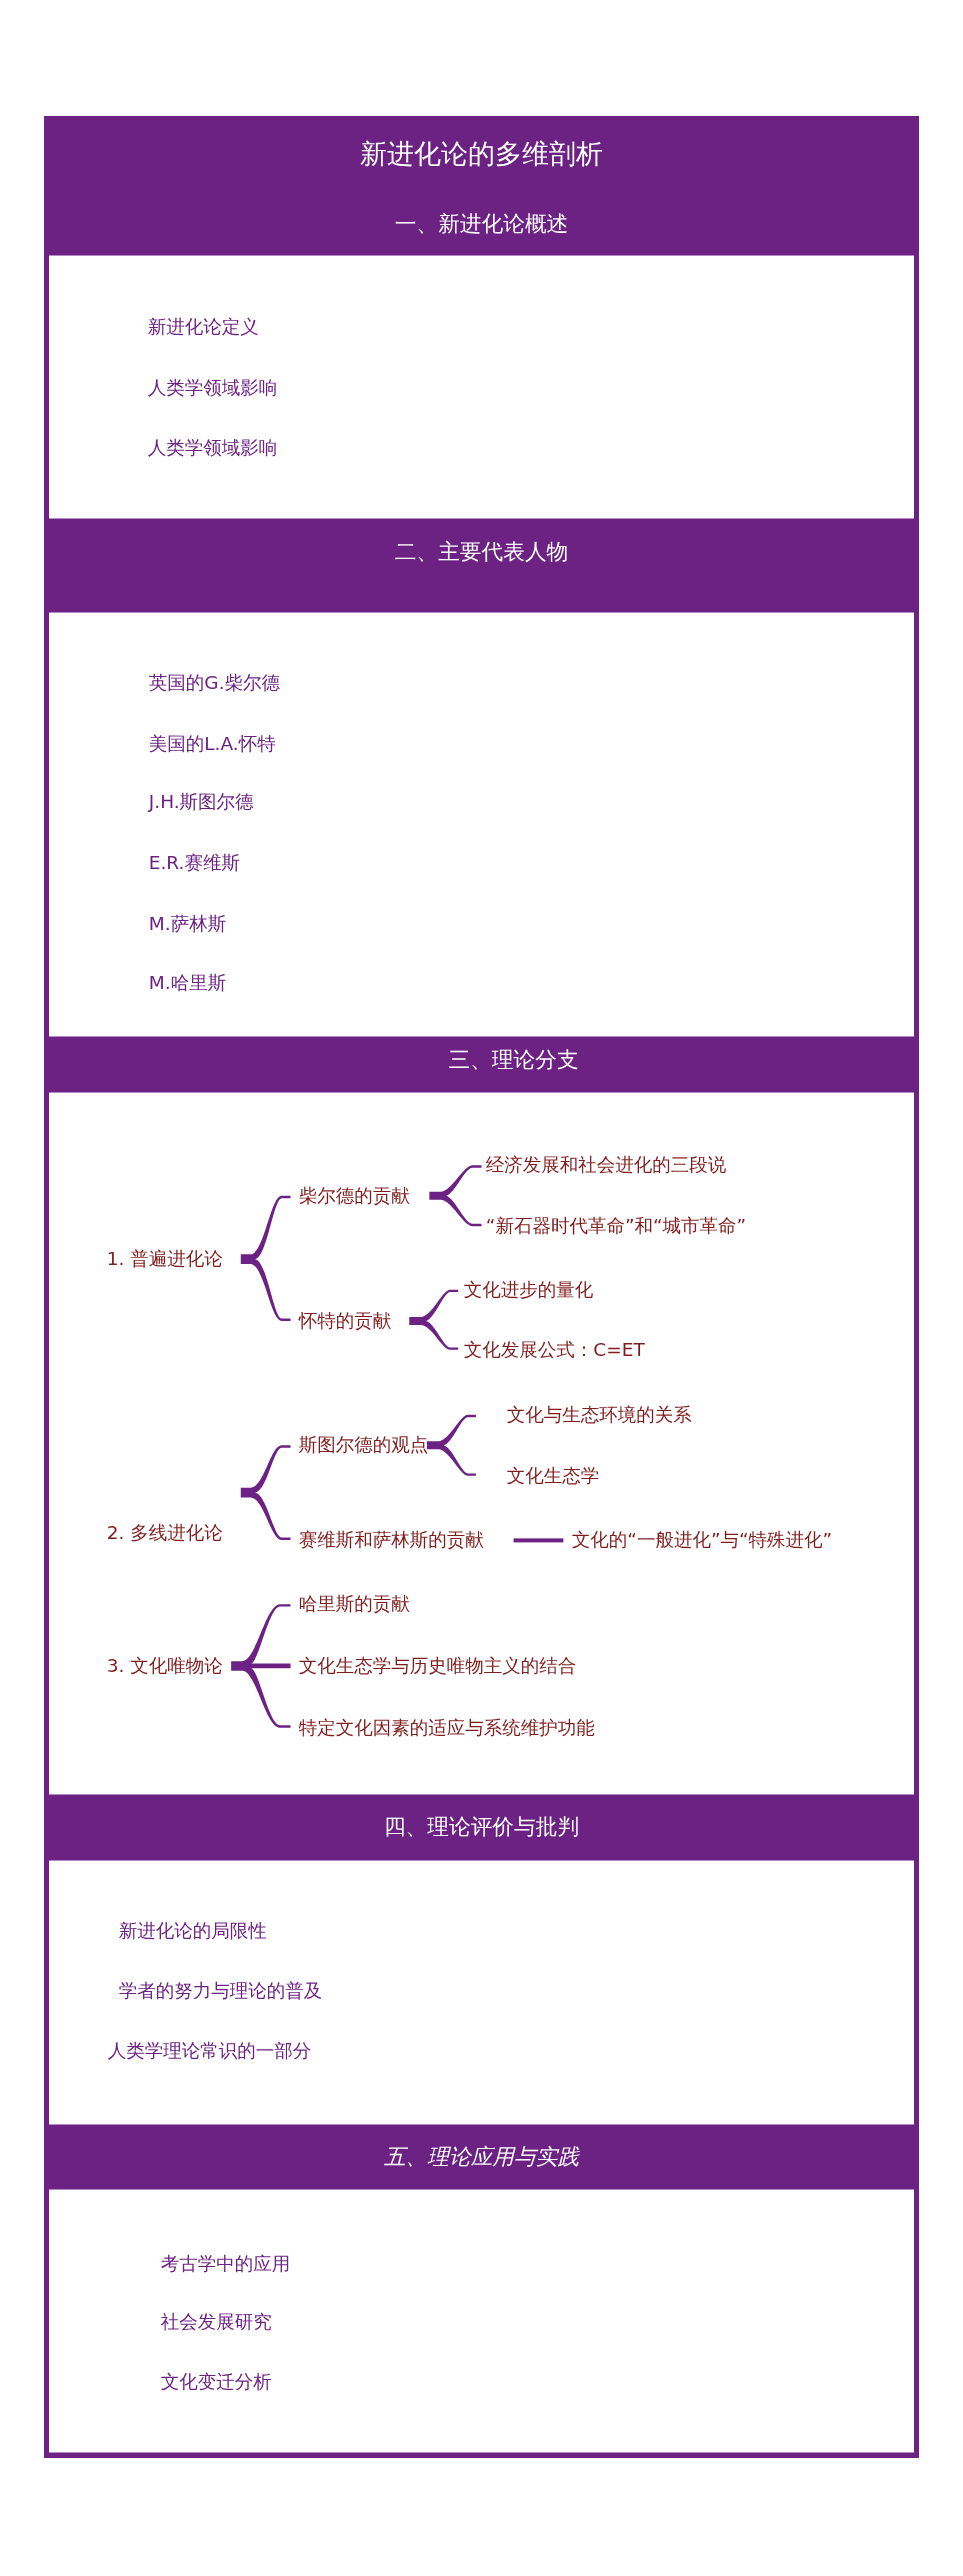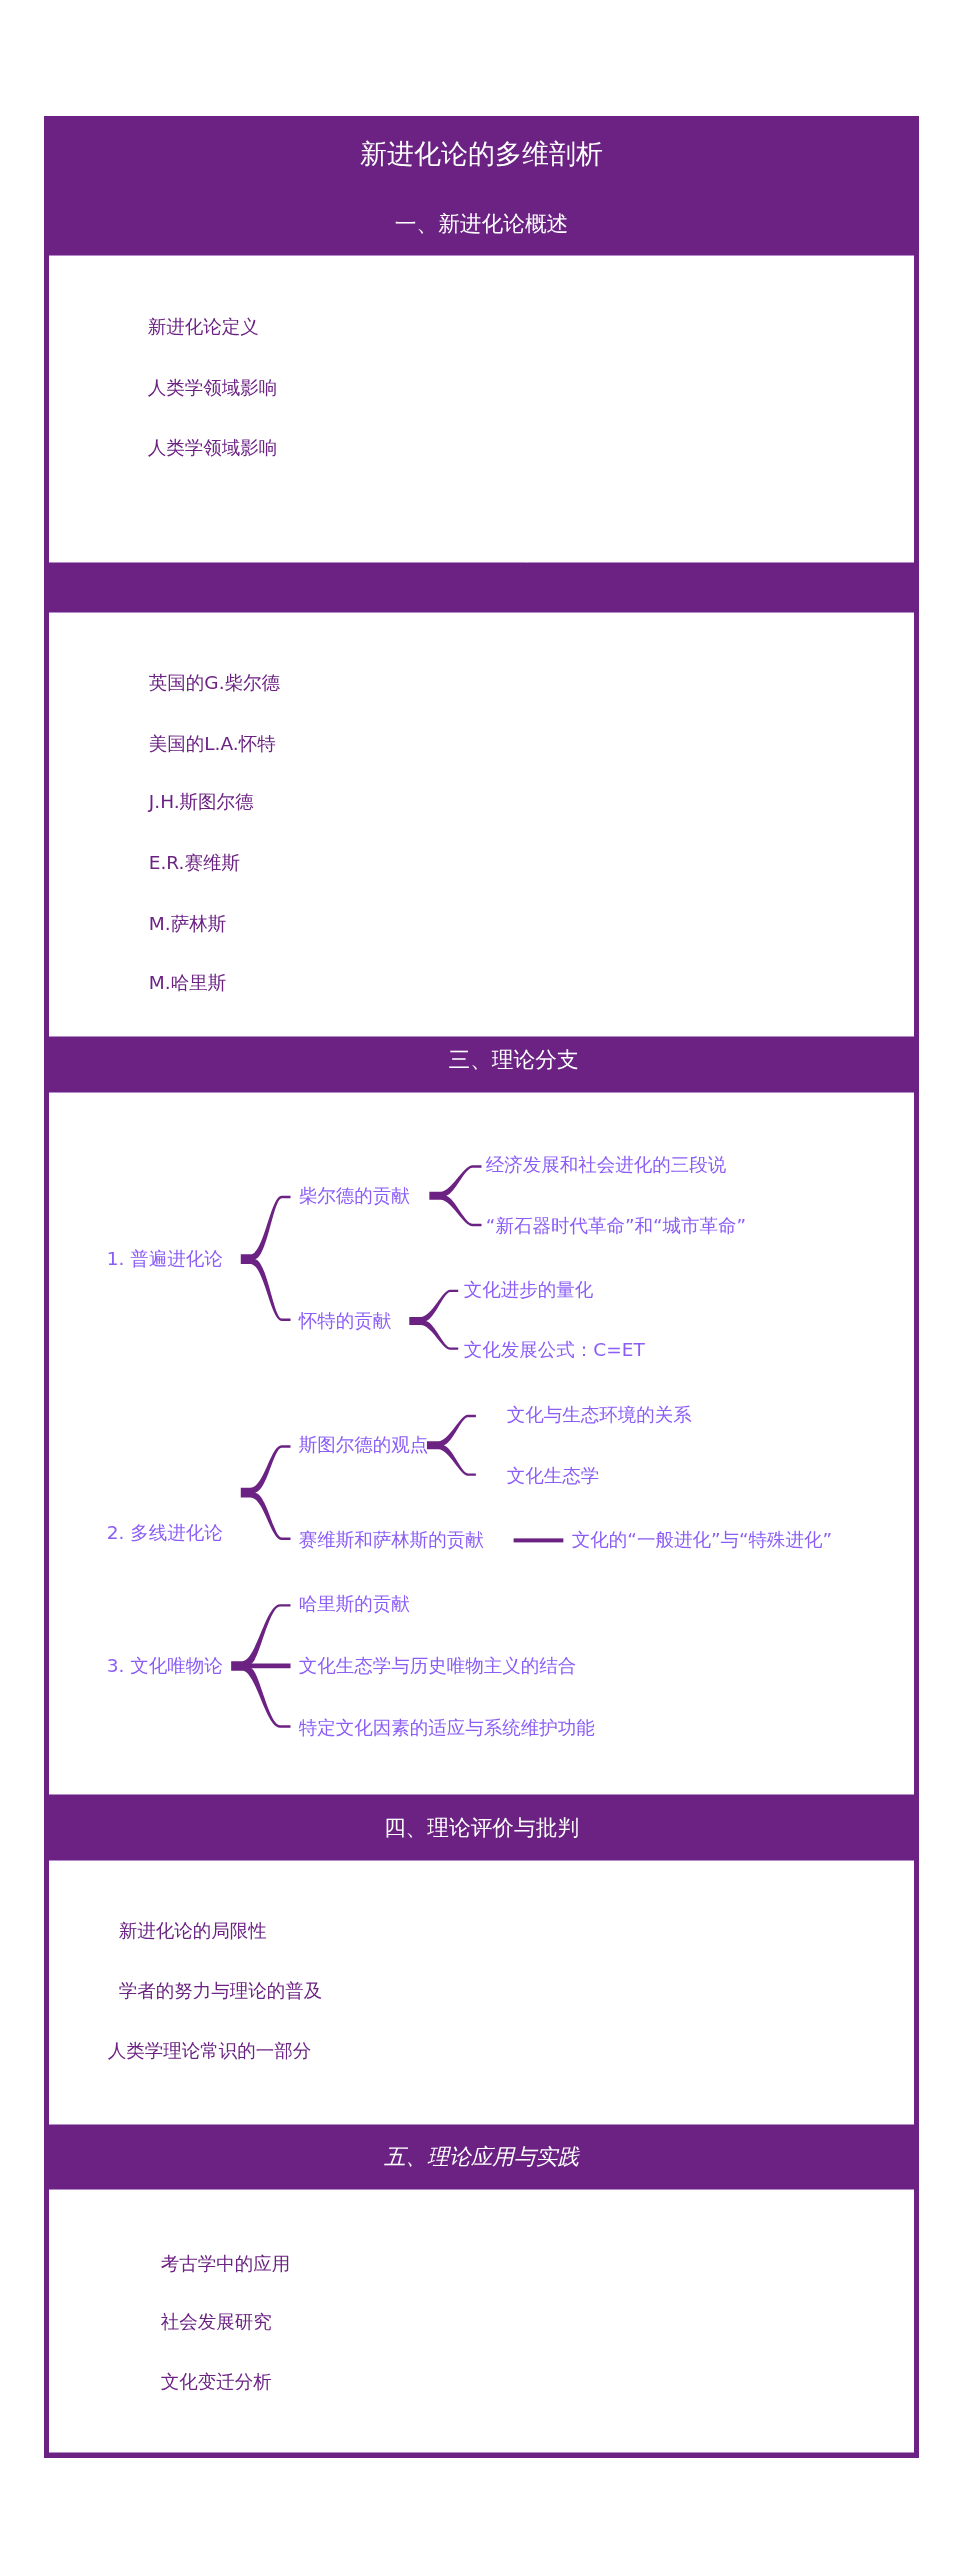--- a/index.html
+++ b/index.html
@@ -2,31 +2,31 @@
 <html style="font-size:13px"><head>
 <meta charset="utf-8">
 <style>
   html, body { margin: 0; padding: 0; background: #ffffff; }
   body { width: 963px; height: 2576px; position: relative; font-family: "DejaVu Sans", "Liberation Sans", sans-serif; }
   .frame { position: absolute; left: 44px; top: 116px; width: 875px; height: 2342px; background: #6b2283; }
   .title { position: absolute; left: 0; top: 0; width: 875px; height: 76px; line-height: 76px; text-align: center; color: #fff; font-size: 27px; }
   .sec-head { position: absolute; left: 0; width: 875px; text-align: center; color: #fff; font-size: 21.7px; }
   .sec-body { position: absolute; left: 4.8px; width: 865px; background: #fff; border-top: 0.8px solid #b48ac8; border-bottom: 0.8px solid #b48ac8; box-sizing: border-box; }
   .item { position: absolute; color: #6b2283; font-size: 18.5px; white-space: nowrap; line-height: 24px; }
-  .mm-text { position: absolute; color: #8b5cf6; font-size: 18.5px; white-space: nowrap; line-height: 24px; transform: translateY(-50%); }
+  .mm-text { position: absolute; color: #7f1d1d; font-size: 18.5px; white-space: nowrap; line-height: 24px; transform: translateY(-50%); }
   svg.mm { position: absolute; left: 0; top: 0; }
 </style>
 </head>
 <body>
 
 <div class="frame">
   <div class="title">新进化论的多维剖析</div>
 
   <div class="sec-head" style="top:76px;height:63px;line-height:63px;">一、新进化论概述</div>
-  <div class="sec-body" style="top:139px;height:308px;">
+  <div class="sec-body" style="top:139px;height:264px;">
     <div class="item" style="left:99px;top:59px;">新进化论定义</div>
     <div class="item" style="left:99px;top:120px;">人类学领域影响</div>
     <div class="item" style="left:99px;top:180px;">人类学领域影响</div>
   </div>
 
   <div class="sec-head" style="top:403px;height:65px;line-height:65px;">二、主要代表人物</div>
   <div class="sec-body" style="top:496px;height:425px;">
     <div class="item" style="left:100px;top:58px;">英国的G.柴尔德</div>
     <div class="item" style="left:100px;top:119px;">美国的L.A.怀特</div>
     <div class="item" style="left:100px;top:177px;">J.H.斯图尔德</div>
@@ -71,21 +71,21 @@
     <div class="mm-text" style="left:458px;top:383px;">文化生态学</div>
     <div class="mm-text" style="left:250px;top:447px;">赛维斯和萨林斯的贡献</div>
     <div class="mm-text" style="left:523px;top:447px;">文化的“一般进化”与“特殊进化”</div>
 
     <div class="mm-text" style="left:58px;top:573px;">3. 文化唯物论</div>
     <div class="mm-text" style="left:250px;top:511px;">哈里斯的贡献</div>
     <div class="mm-text" style="left:250px;top:573px;">文化生态学与历史唯物主义的结合</div>
     <div class="mm-text" style="left:250px;top:635px;">特定文化因素的适应与系统维护功能</div>
   </div>
 
-  <div class="sec-head" style="top:1679px;height:65px;line-height:65px;">四、理论评价与批判</div>
+  <div class="sec-head" style="top:1679px;height:65px;line-height:65px;font-family:Liberation Serif, serif;">四、理论评价与批判</div>
   <div class="sec-body" style="top:1744px;height:265px;">
     <div class="item" style="left:70px;top:58px;">新进化论的局限性</div>
     <div class="item" style="left:70px;top:118px;">学者的努力与理论的普及</div>
     <div class="item" style="left:59px;top:178px;">人类学理论常识的一部分</div>
   </div>
 
   <div class="sec-head" style="top:2009px;height:50px;line-height:64px;font-style:italic;">五、理论应用与实践</div>
   <div class="sec-body" style="top:2073px;height:264px;">
     <div class="item" style="left:112px;top:62px;">考古学中的应用</div>
     <div class="item" style="left:112px;top:120px;">社会发展研究</div>

